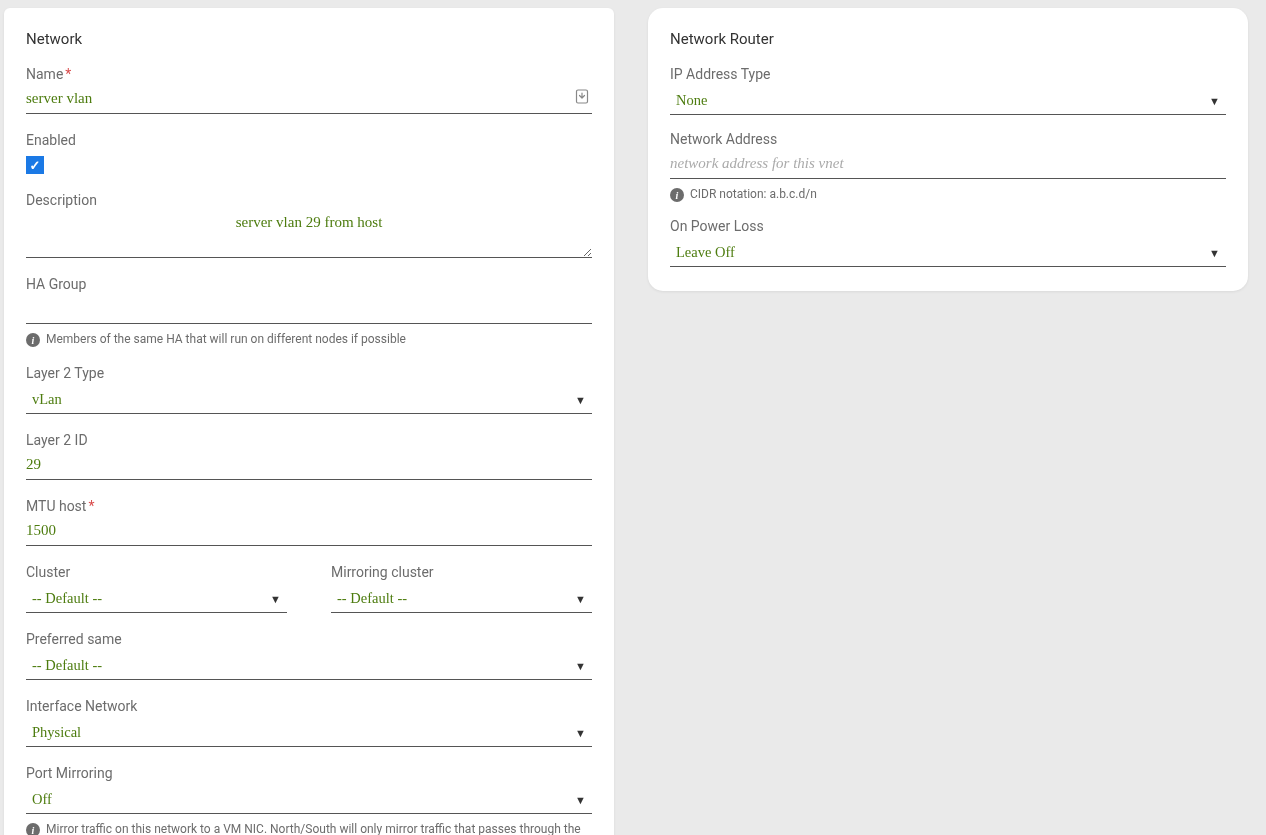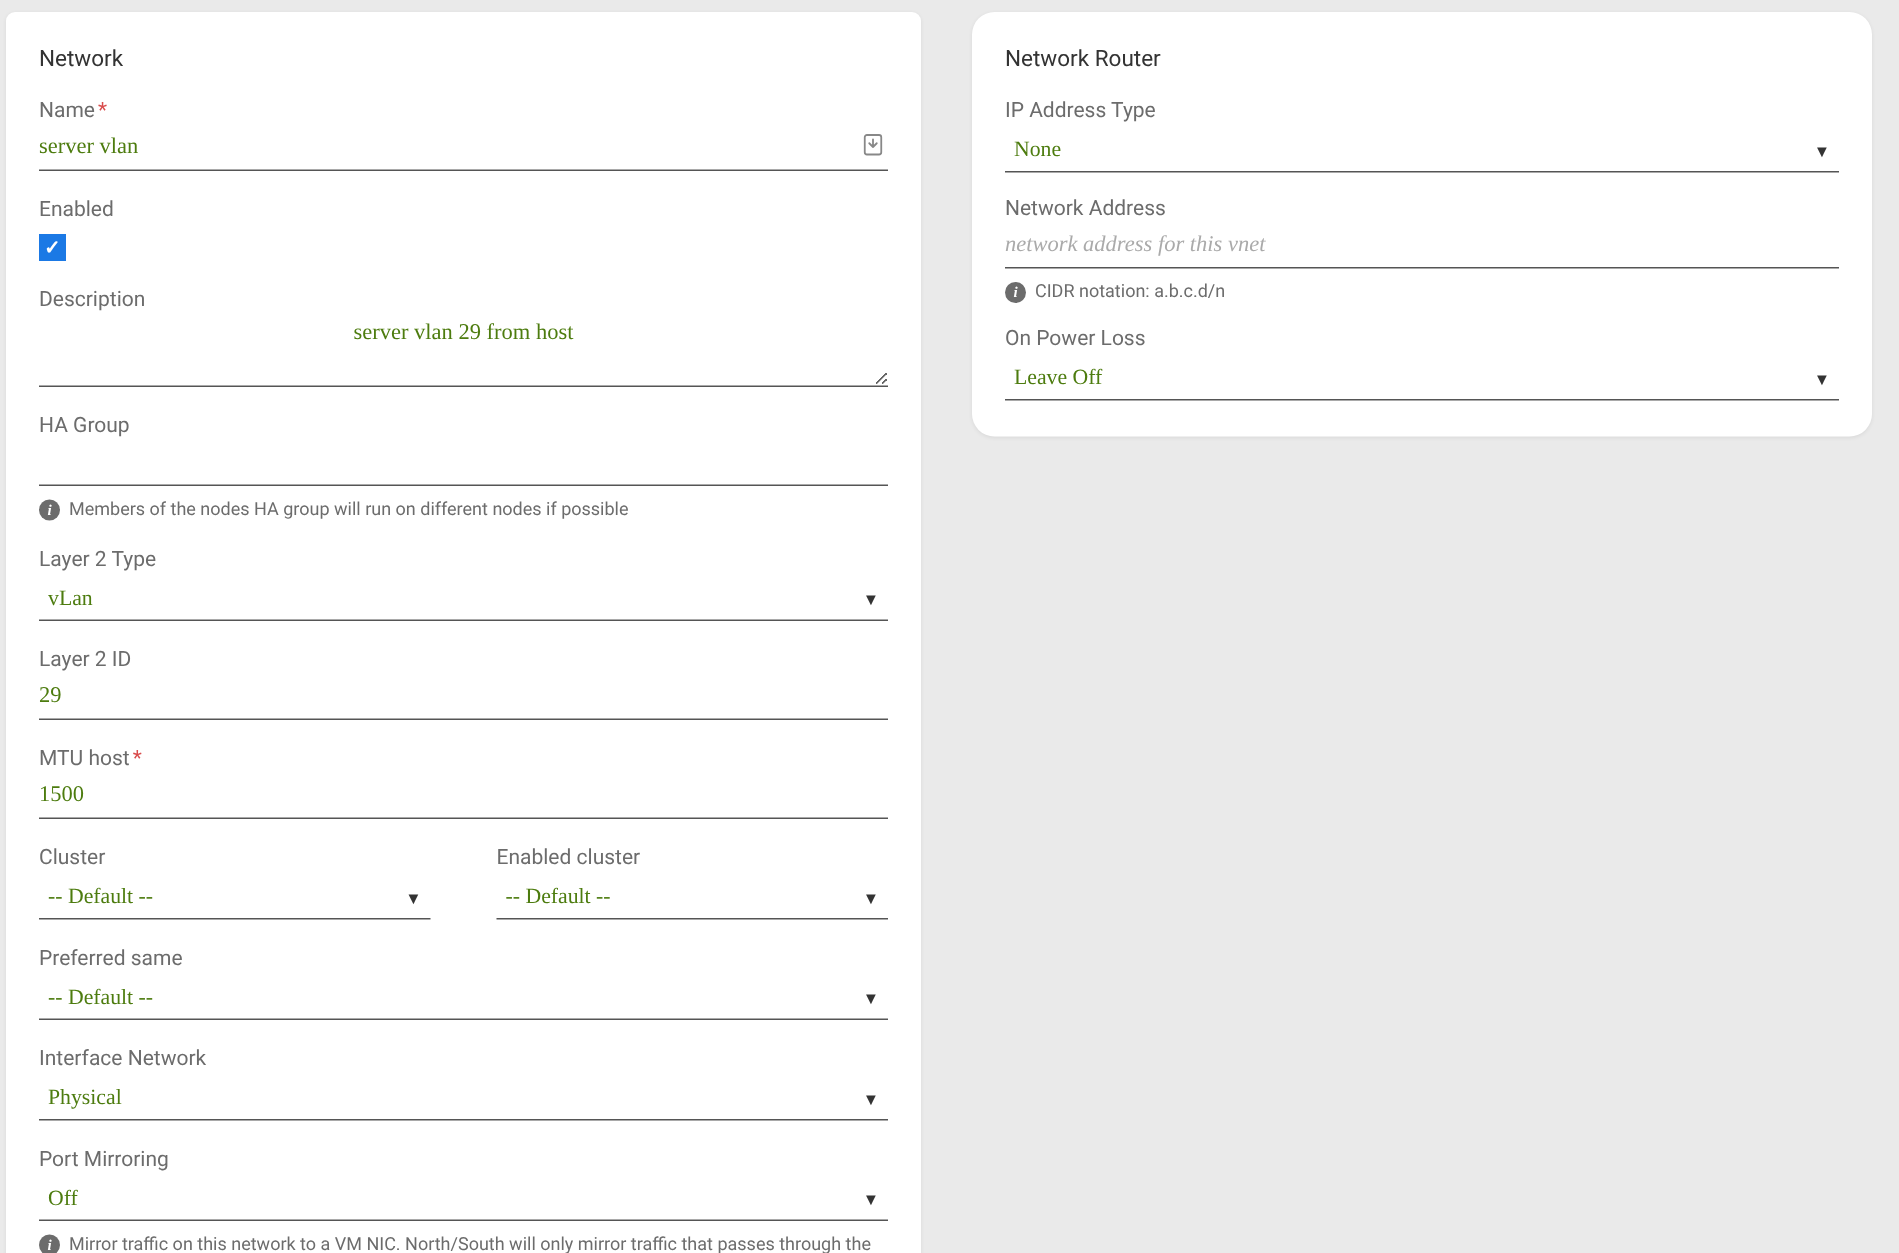--- a/index.html
+++ b/index.html
@@ -144,21 +144,21 @@
       <div class="textarea-wrap">
         <textarea class="textarea" style="">server vlan 29 from host</textarea>
       </div>
     </div>
 
     <div class="form-group">
       <span class="form-label">HA Group</span>
       <input class="text-input" type="text" value="" style="">
       <div class="helper">
         <span class="info-icon">i</span>
-        <span>Members of the nodes HA group will run on different nodes if possible</span>
+        <span>Members of the same HA that will run on different nodes if possible</span>
       </div>
     </div>
 
     <div class="form-group">
       <span class="form-label">Layer 2 Type</span>
       <div class="select-wrap">
         <select class="select">
           <option>vLan</option>
         </select>
         <span class="select-arrow">▼</span>
@@ -181,21 +181,21 @@
       <div class="form-group">
         <span class="form-label">Cluster</span>
         <div class="select-wrap">
           <select class="select">
             <option>-- Default --</option>
           </select>
           <span class="select-arrow">▼</span>
         </div>
       </div>
       <div class="form-group">
-        <span class="form-label">Enabled cluster</span>
+        <span class="form-label">Mirroring cluster</span>
         <div class="select-wrap">
           <select class="select">
             <option>-- Default --</option>
           </select>
           <span class="select-arrow">▼</span>
         </div>
       </div>
     </div>
 
     <div class="form-group">

